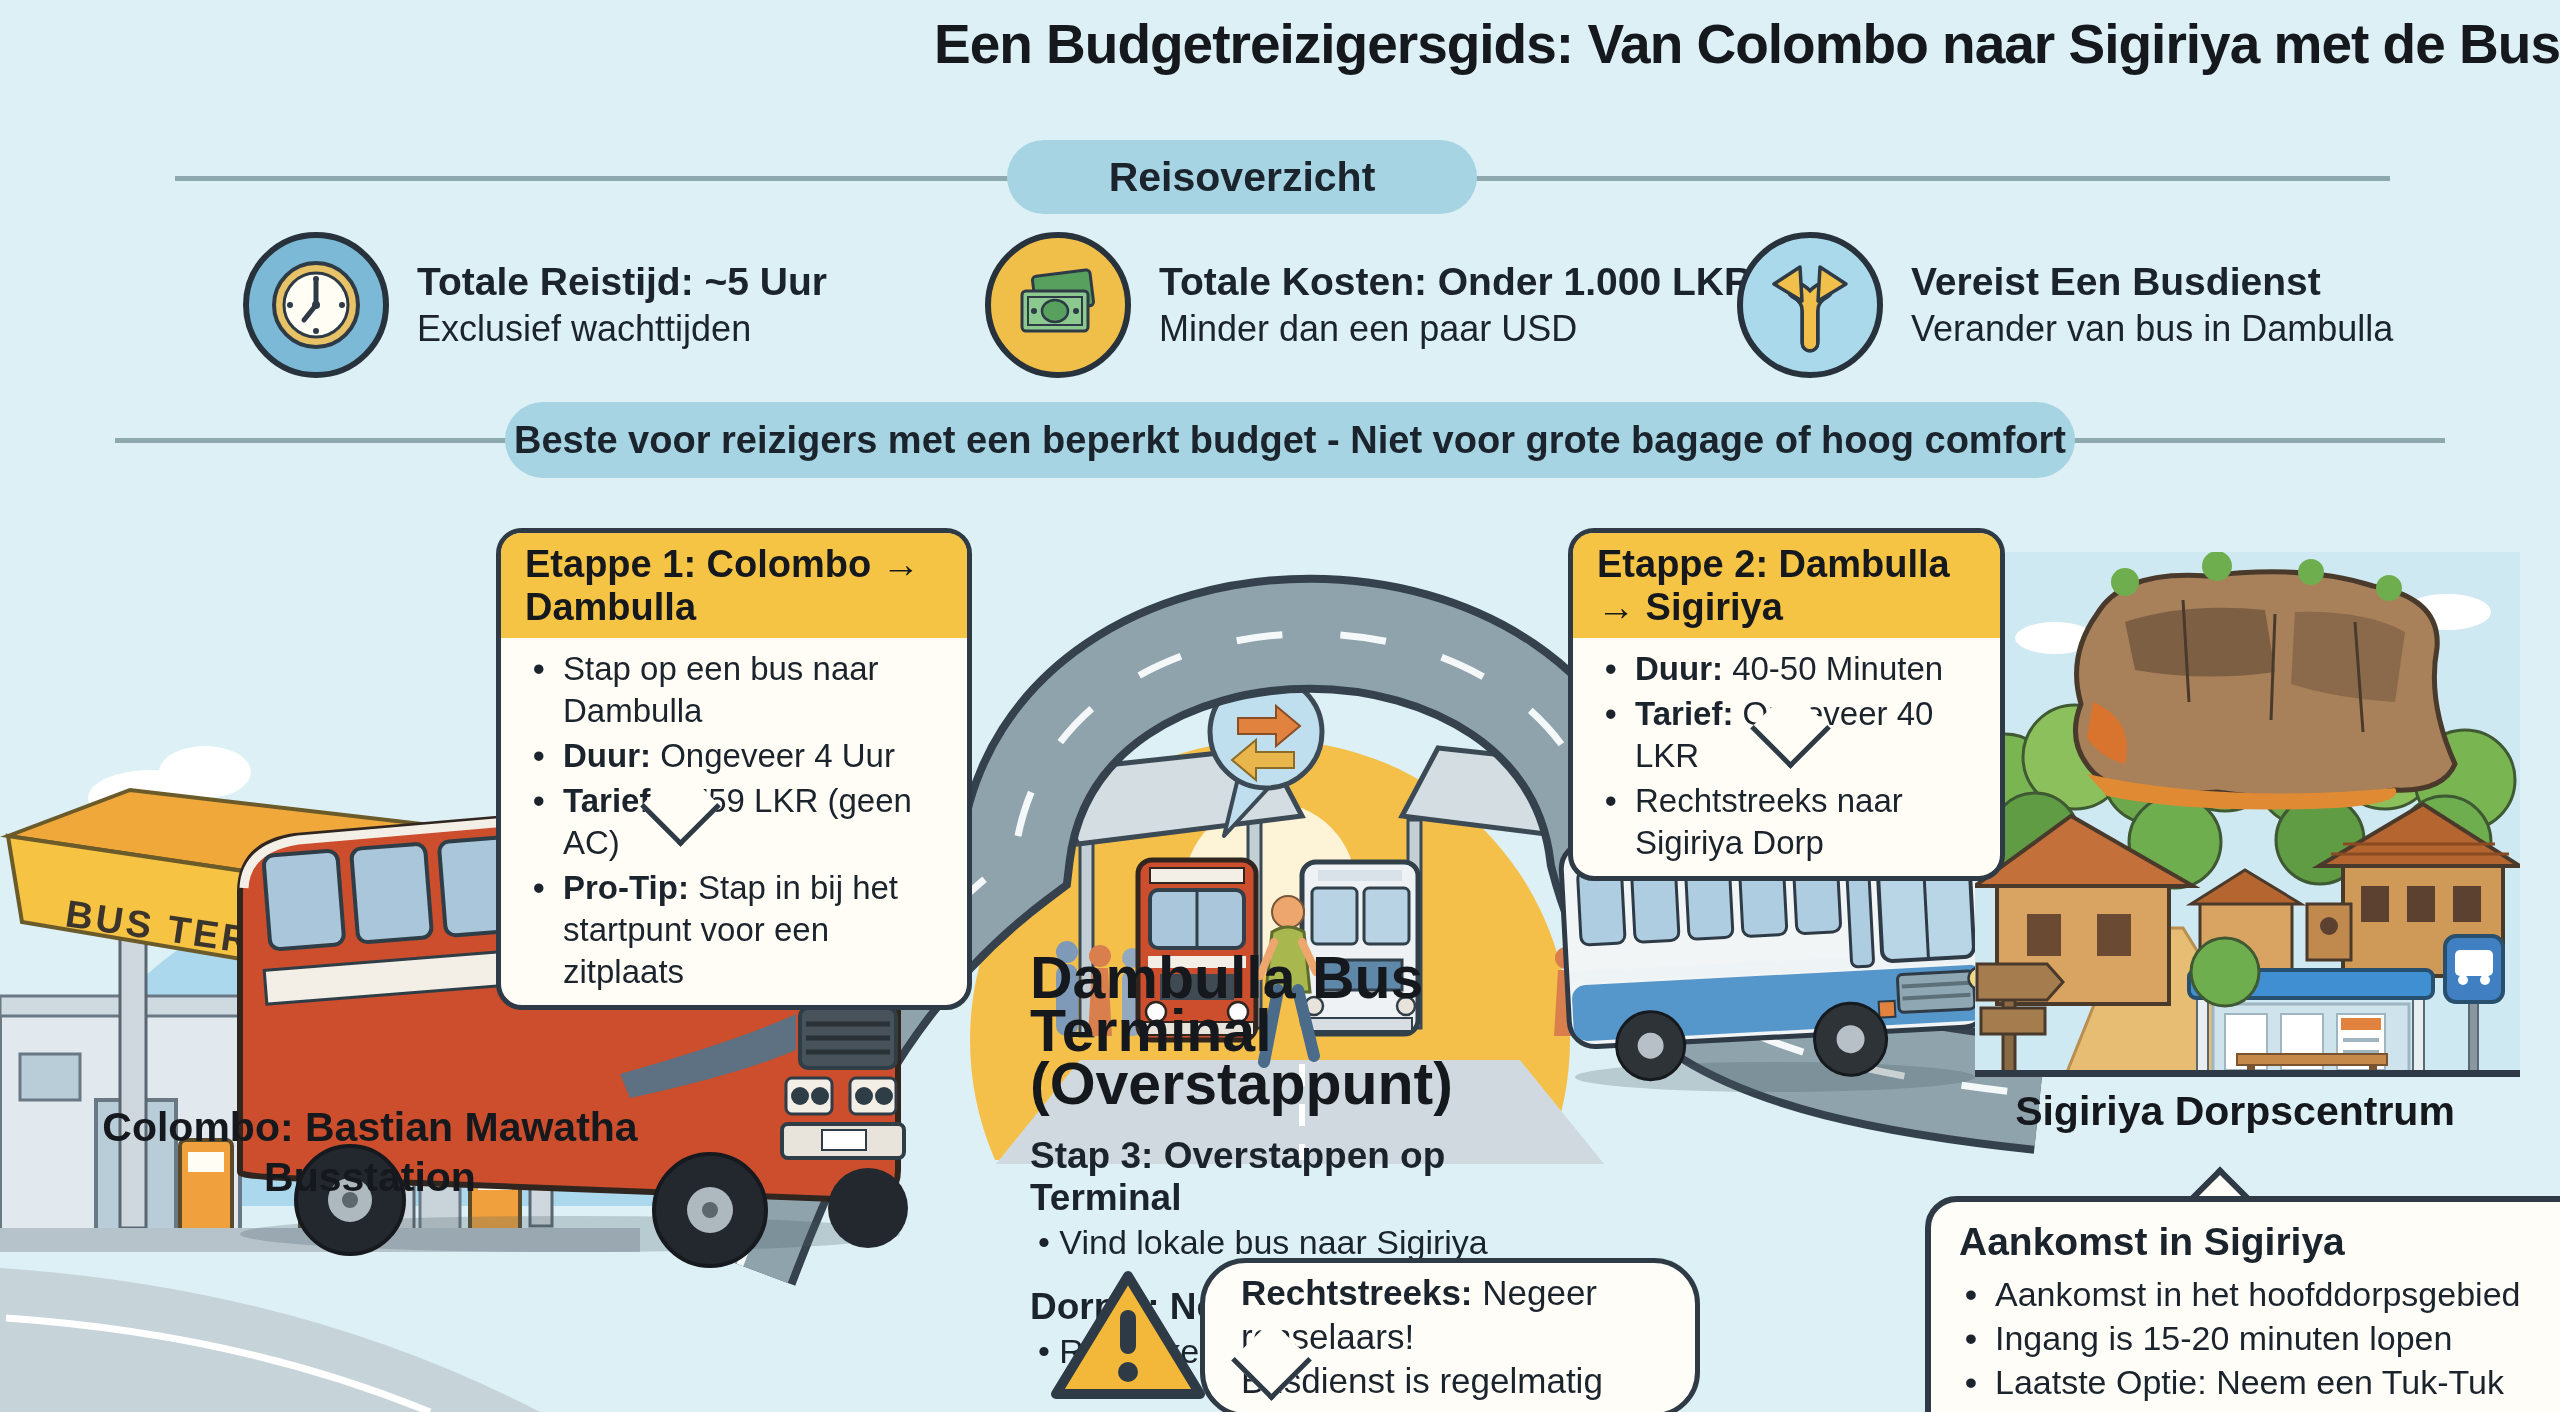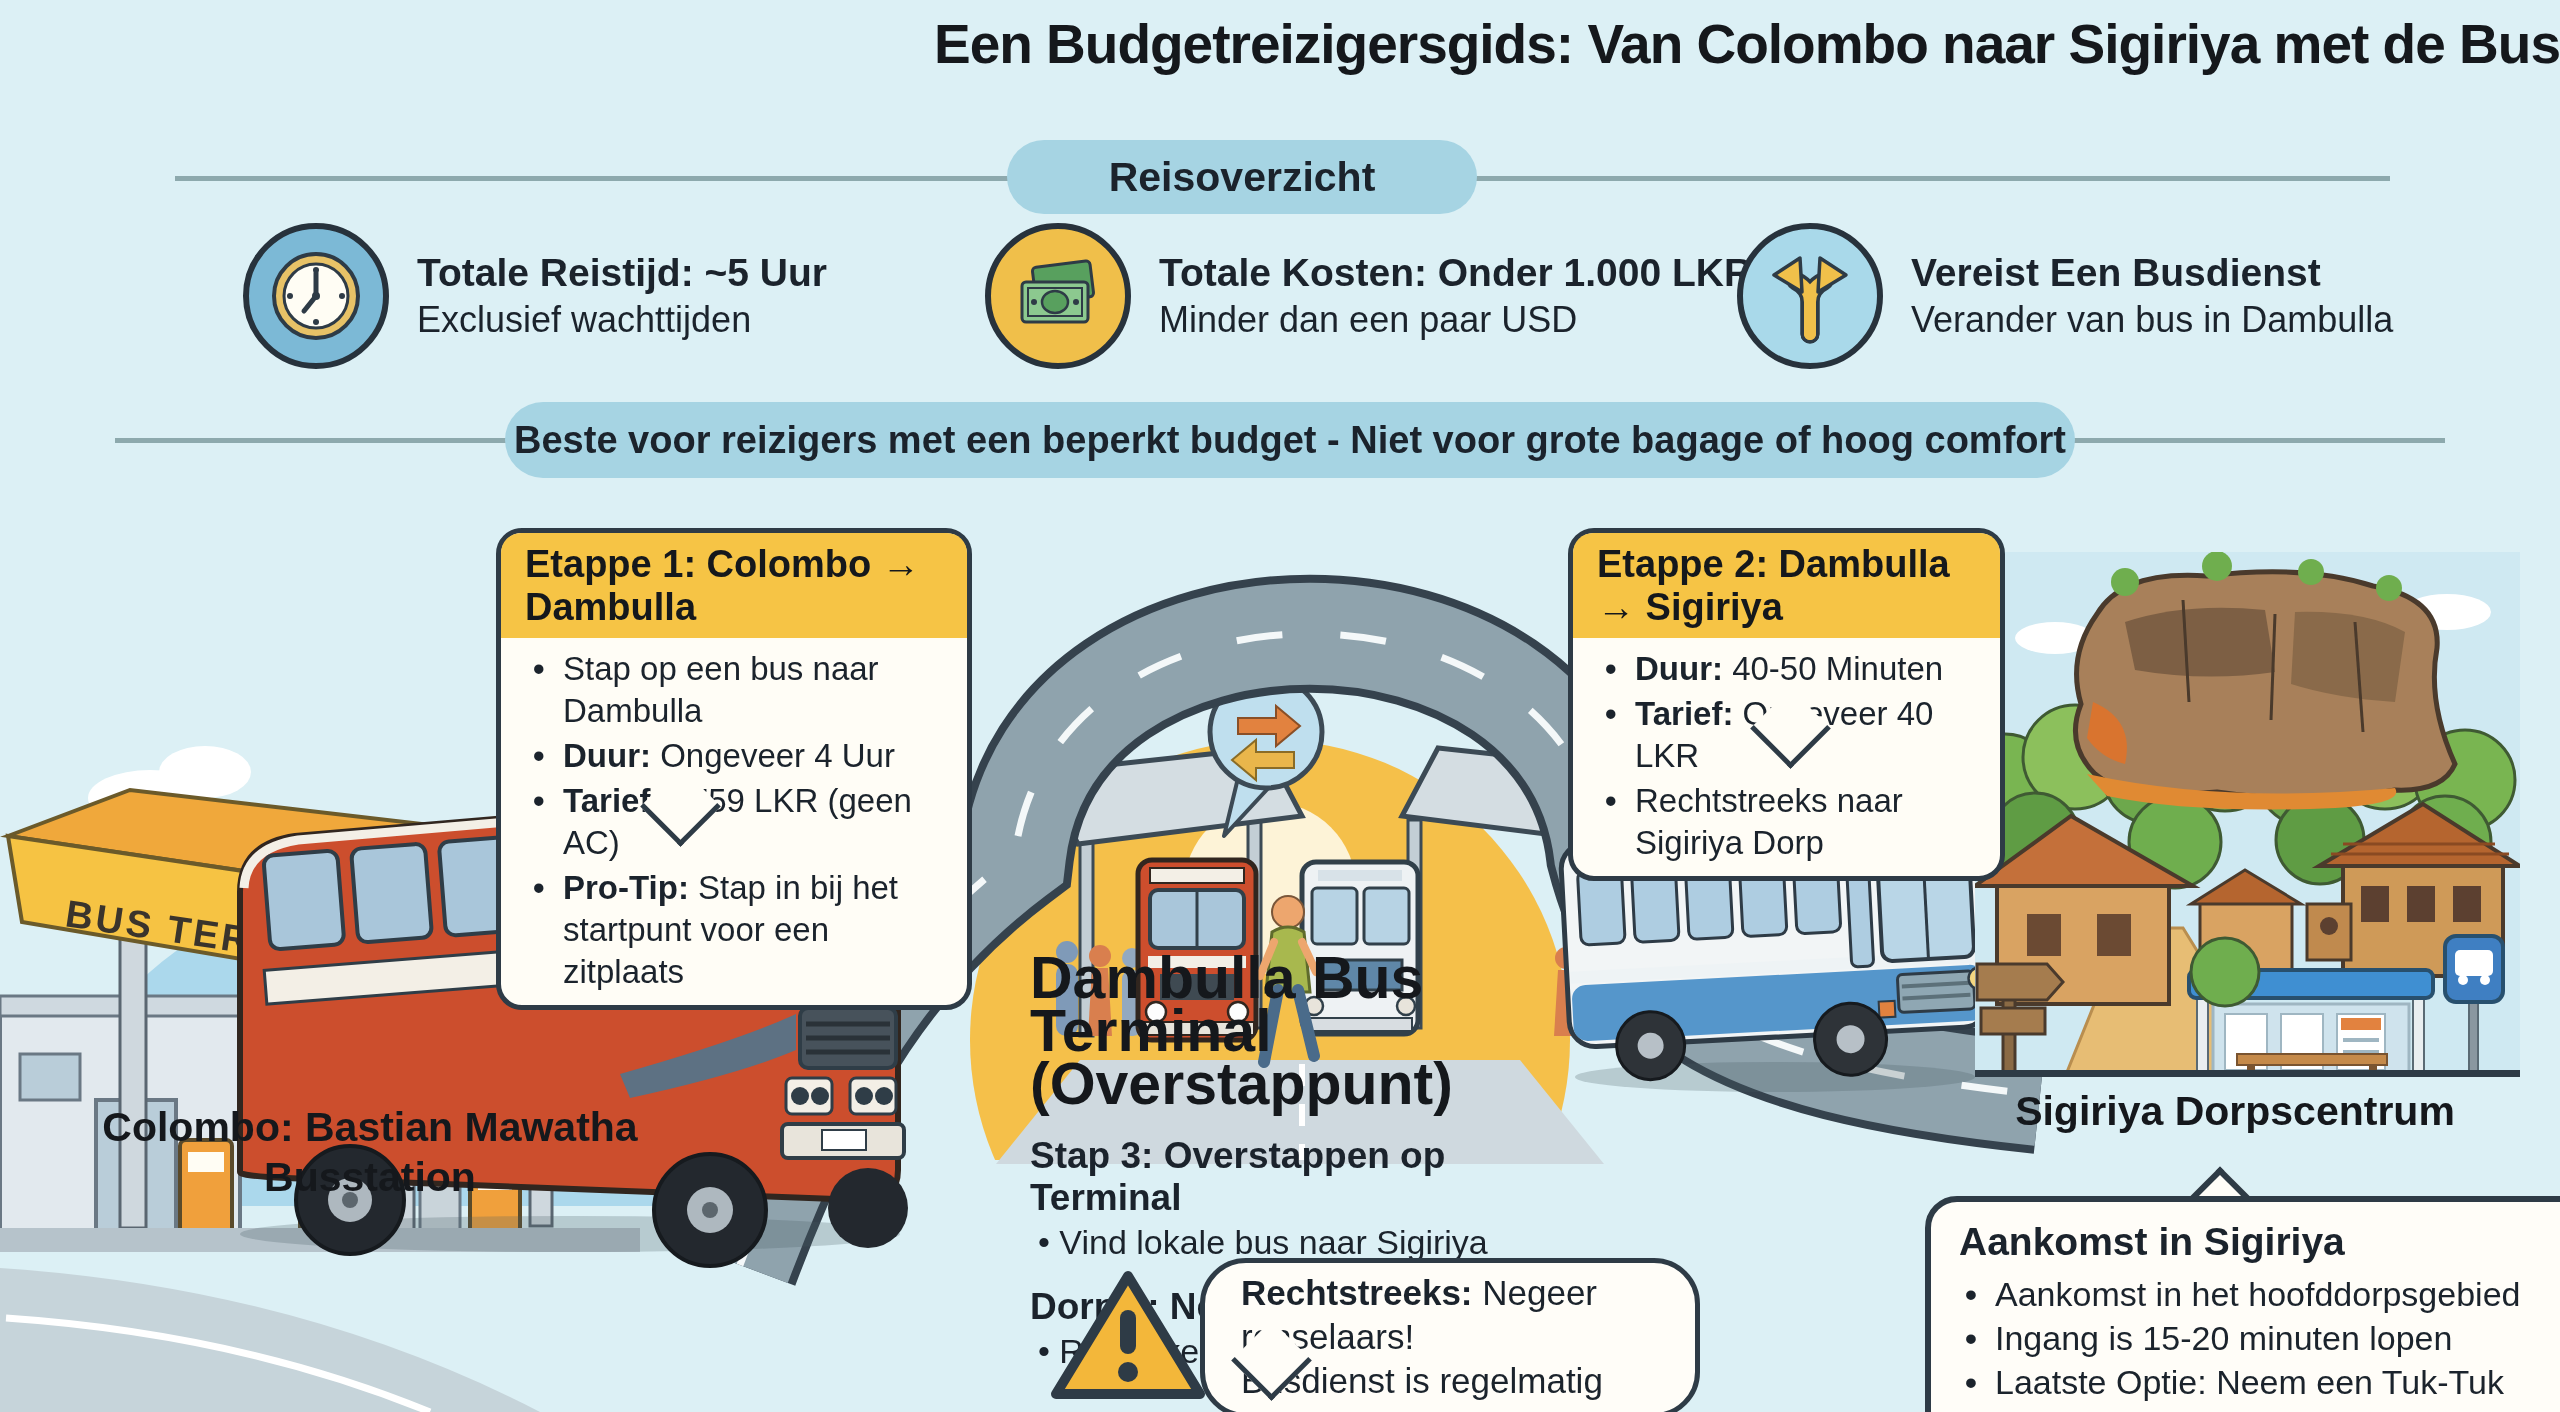--- a/index.html
+++ b/index.html
@@ -9,21 +9,21 @@
   .title{position:absolute;top:12px;left:0;width:100%;text-align:right;
          font-size:55px;font-weight:700;letter-spacing:-1px;color:#15181c;}
   .hline{position:absolute;height:5px;background:#8da9ad;}
   .hline.one{left:175px;right:170px;top:176px;}
   .hline.two{left:115px;right:115px;top:438px;}
   .pill{position:absolute;background:#a6d4e3;display:flex;align-items:center;justify-content:center;
         font-weight:700;color:#1b232c;}
   .pill.badge{left:1007px;top:140px;width:470px;height:74px;border-radius:40px;font-size:41px;}
   .pill.banner{left:505px;top:402px;width:1570px;height:76px;border-radius:42px;font-size:38px;}
   
-  .ov-item{position:absolute;top:223px;display:flex;align-items:center;gap:28px;}
+  .ov-item{position:absolute;top:232px;display:flex;align-items:center;gap:28px;}
   .ov-item.i1{left:243px;} .ov-item.i2{left:985px;} .ov-item.i3{left:1737px;}
   .ov-circle{width:134px;height:134px;border-radius:50%;border:6px solid #27323c;
              display:flex;align-items:center;justify-content:center;flex:0 0 auto;}
   .ov-circle.c1{background:#7cb9d6;} .ov-circle.c2{background:#f0bf4a;} .ov-circle.c3{background:#a9d9ea;}
   .ov-title{font-size:39px;font-weight:700;line-height:48px;}
   .ov-sub{font-size:36px;font-weight:400;line-height:46px;}
   
   .callout{position:absolute;background:#fffdf6;border:5px solid #2e3b46;border-radius:26px;}
   .callout .head{background:#f6c445;border-radius:20px 20px 0 0;font-size:38px;font-weight:700;
                  padding:10px 28px 9px 24px;color:#15181c;}

